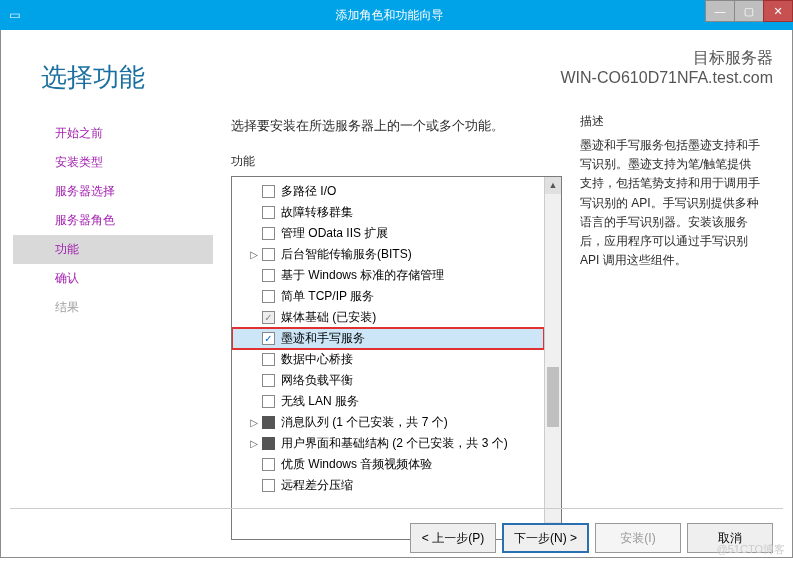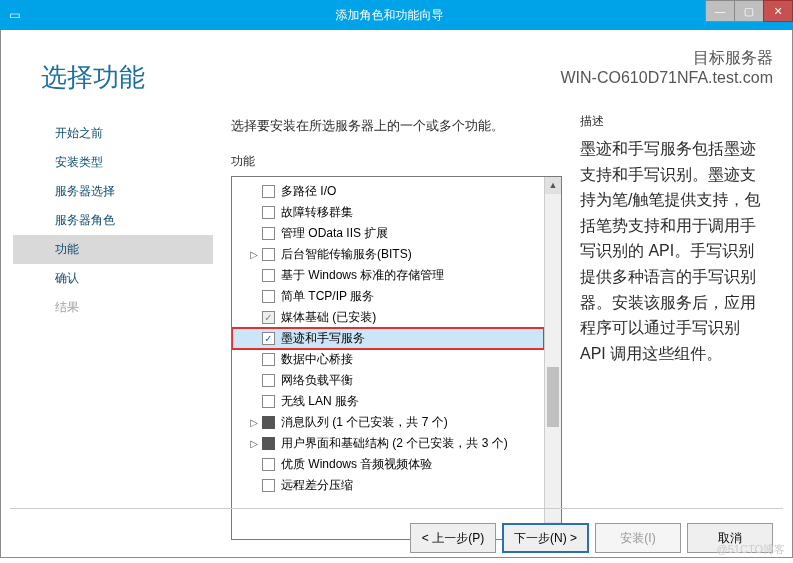--- a/index.html
+++ b/index.html
@@ -15,21 +15,21 @@
 .outer { border: 1px solid #8c8c8c; border-top: none; height: 528px; background: #fff; padding: 12px; }
 
 .page-title { color: #1a6fa0; font-size: 26px; font-weight: 300; padding: 18px 0 0 28px; }
 .target-info { position: absolute; right: 20px; top: 48px; text-align: right; font-size: 16px; color: #555; }
 .target-info .label { }
 .target-info .val { }
 
 .content { display: flex; padding: 18px 0 0 0; }
 
 .sidebar { width: 200px; padding-top: 6px; }
-.side-item { padding: 6px 0 6px 42px; font-size: 12px; color: #0c4a6e; cursor: pointer; }
+.side-item { padding: 6px 0 6px 42px; font-size: 12px; color: #a21caf; cursor: pointer; }
 .side-item.active { background: #d9d9d9; }
 .side-item.disabled { color: #a0a0a0; }
 
 .main { flex: 1; padding: 4px 18px 0 18px; }
 .instr { font-size: 13px; margin-bottom: 18px; color: #2b2b2b; }
 .section-label { font-size: 12px; color: #2b2b2b; margin-bottom: 6px; }
 .tree-box { border: 1px solid #7a7a7a; height: 364px; background: #fff; position: relative; display: flex; }
 .tree { flex: 1; overflow: hidden; padding: 4px 0; font-size: 12px; }
 .tree-row { display: flex; align-items: center; height: 21px; padding-left: 16px; position: relative; }
 .tree-row.selected { background: #cde6f7; }
@@ -38,21 +38,21 @@
 .cb { width: 13px; height: 13px; border: 1px solid #888; margin: 0 6px 0 2px; display: inline-flex; align-items: center; justify-content: center; font-size: 10px; background: #fff; flex-shrink: 0; }
 .cb.checked { color: #0066cc; }
 .cb.checked-gray { color: #888; background: #eee; }
 .cb.filled { background: #555; border-color: #555; }
 .row-text { white-space: nowrap; }
 .scrollbar { width: 17px; background: #f0f0f0; border-left: 1px solid #ccc; position: relative; }
 .sb-btn { height: 17px; background: #e0e0e0; text-align: center; font-size: 9px; line-height: 17px; color: #555; }
 .sb-thumb { position: absolute; left: 2px; right: 2px; top: 190px; height: 60px; background: #c0c0c0; }
 
 .desc-pane { width: 200px; padding: 0 18px 0 0; }
-.desc-text { font-size: 16px; color: #2b2b2b; line-height: 1.6; margin-top: 6px; }
+.desc-text { font-size: 12px; color: #2b2b2b; line-height: 1.6; margin-top: 6px; }
 
 .footer { position: absolute; bottom: 10px; left: 10px; right: 10px; border-top: 1px solid #ccc; padding: 14px 10px 0 0; display: flex; justify-content: flex-end; gap: 6px; }
 .btn { min-width: 86px; height: 30px; font-size: 12px; border: 1px solid #999; background: #efefef; cursor: pointer; padding: 0 10px; }
 .btn.primary { border: 2px solid #2a6fb0; }
 .btn[disabled] { color: #999; background: #f5f5f5; }
 
 .watermark { position: absolute; right: 8px; bottom: 6px; font-size: 11px; color: #ccc; }
 </style>
 </head>
 <body>

